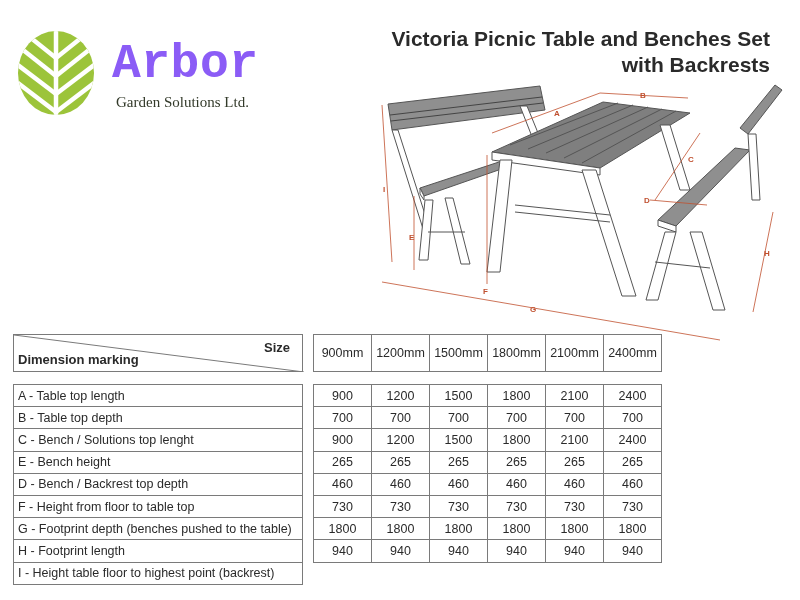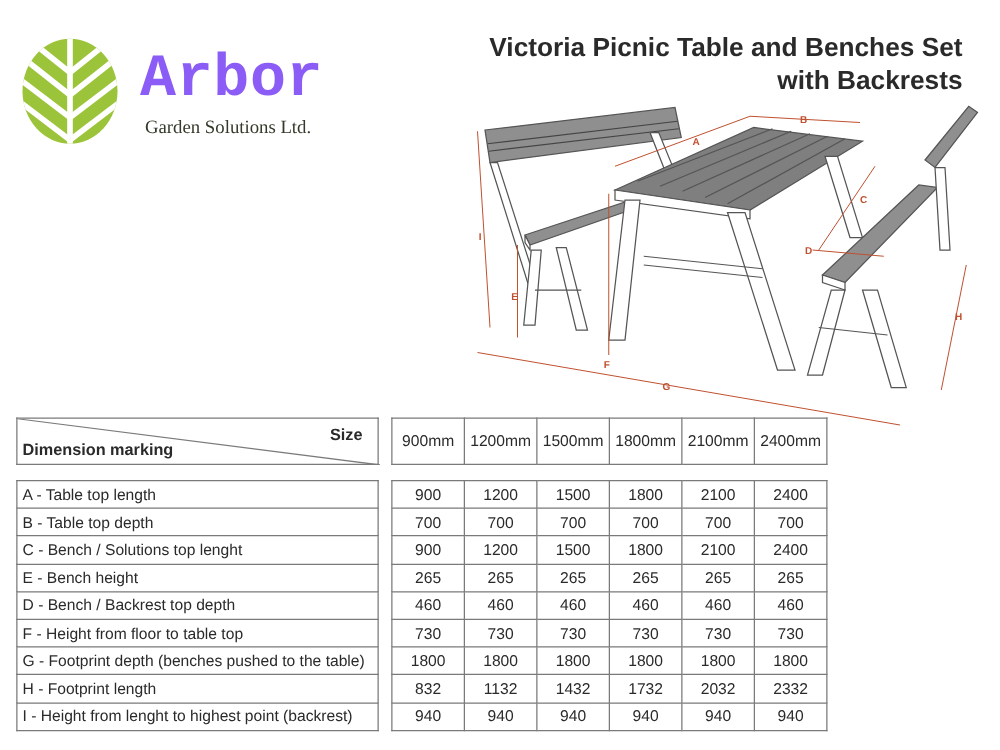--- a/index.html
+++ b/index.html
@@ -187,21 +187,21 @@
   <tr>
         <td>F - Height from floor to table top</td>
       </tr>
   <tr>
         <td>G - Footprint depth (benches pushed to the table)</td>
       </tr>
   <tr>
         <td>H - Footprint length</td>
       </tr>
   <tr>
-        <td>I - Height from lenght to highest point (backrest)</td>
+        <td>I - Height table floor to highest point (backrest)</td>
       </tr>
 </tbody>
   </table>
 
 <table class="body-right">
   <tbody>
       <tr>
     <td>900</td>
     <td>1200</td>
     <td>1500</td>
@@ -251,28 +251,20 @@
   </tr>
   <tr>
     <td>1800</td>
     <td>1800</td>
     <td>1800</td>
     <td>1800</td>
     <td>1800</td>
     <td>1800</td>
   </tr>
   <tr>
-    <td>832</td>
-    <td>1132</td>
-    <td>1432</td>
-    <td>1732</td>
-    <td>2032</td>
-    <td>2332</td>
-  </tr>
-  <tr>
     <td>940</td>
     <td>940</td>
     <td>940</td>
     <td>940</td>
     <td>940</td>
     <td>940</td>
   </tr>
 </tbody>
   </table>
 

